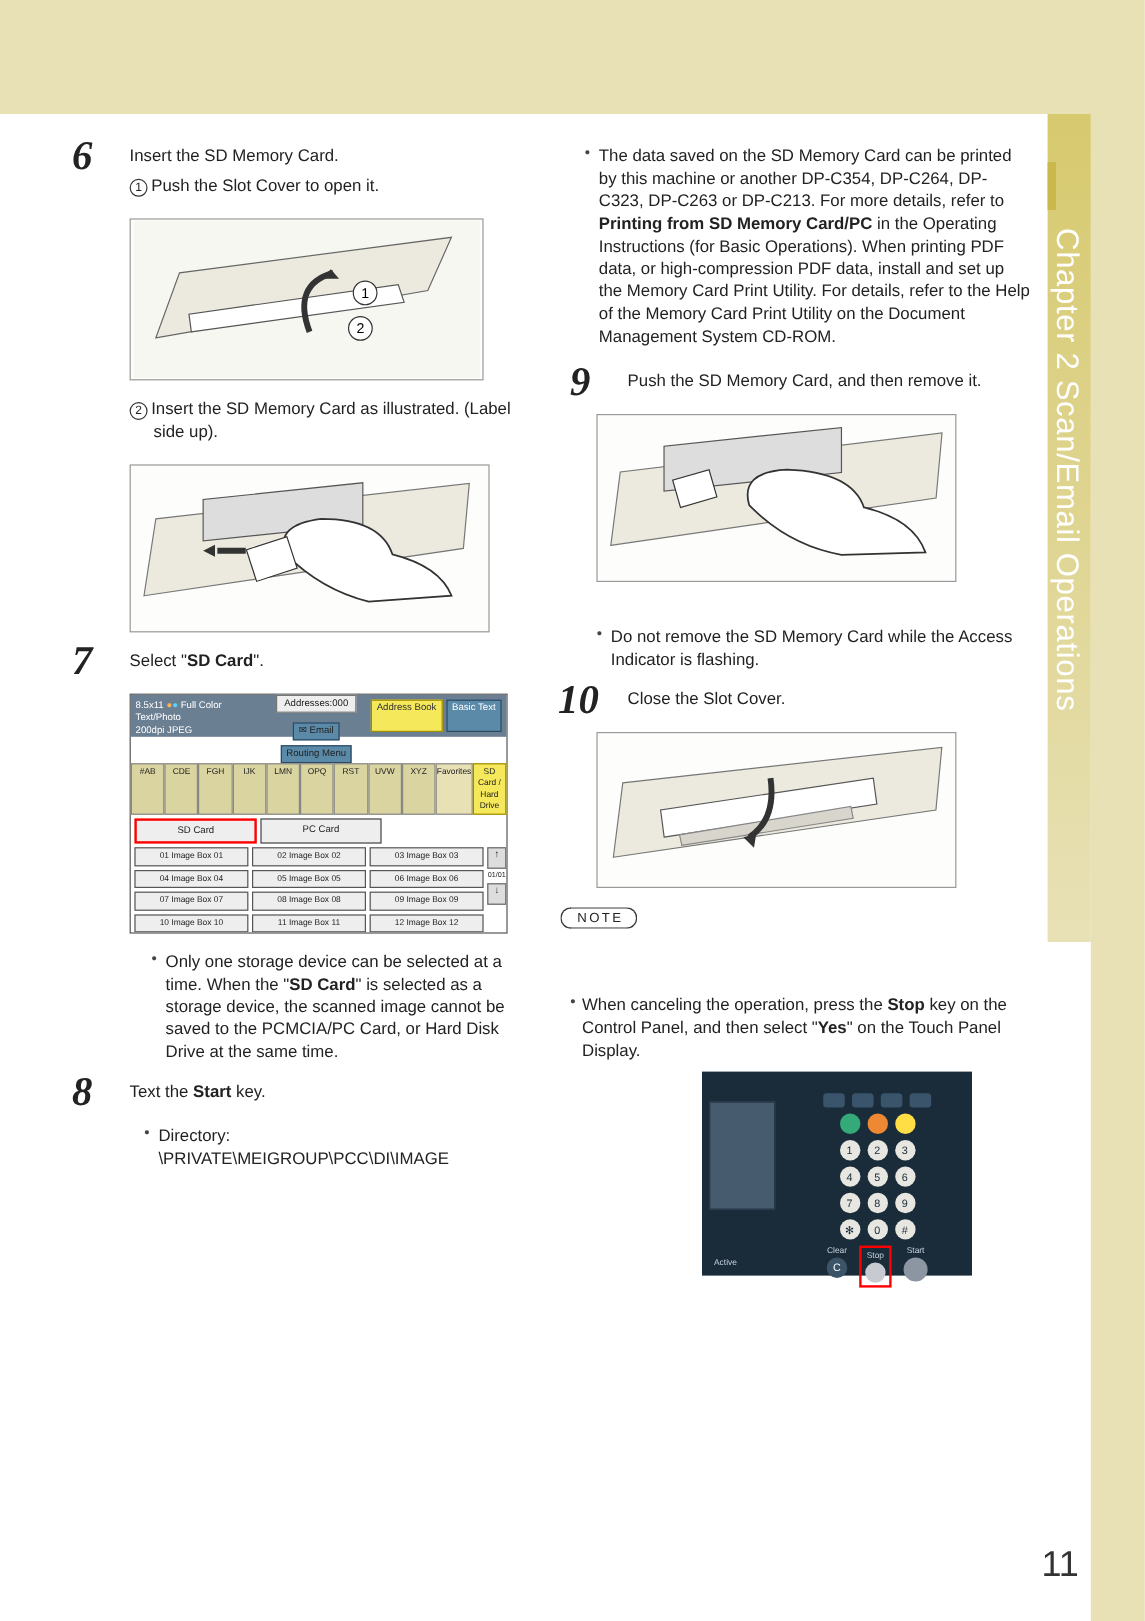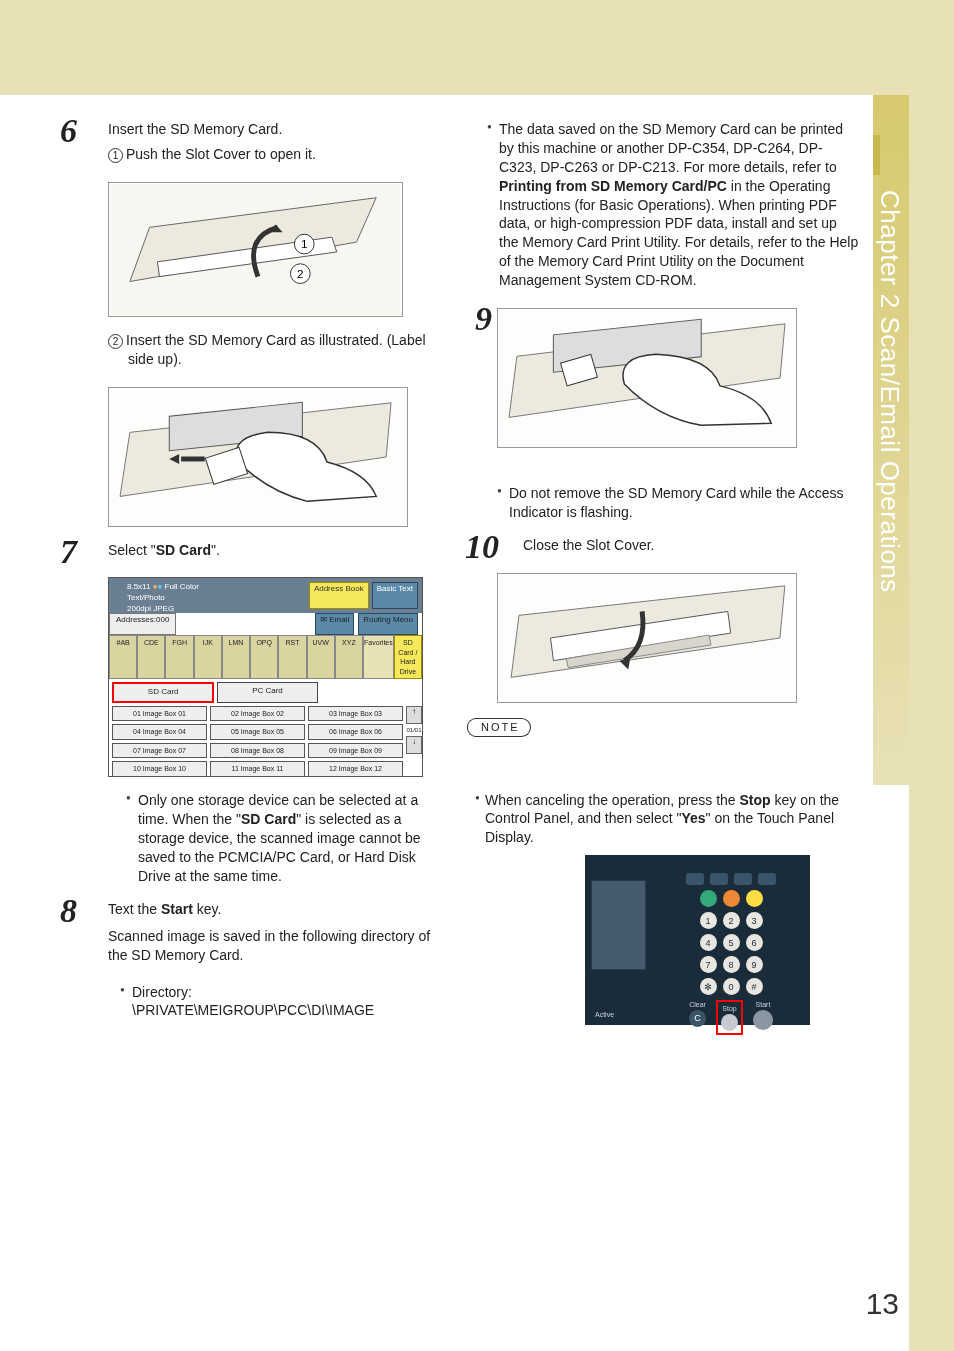--- a/index.html
+++ b/index.html
@@ -150,25 +150,25 @@
   }
   b { font-weight: bold; }
   
   .lcd-top {
     height: 35px;
     background: #6b7f93;
     display: flex;
     font-size: 8px;
     color: #fff;
   }
-  .lcd-top .info{ padding:4px;margin-left:14px; }
+  .lcd-top .info{ padding:4px; }
   .lcd-top .btns{ margin-left:auto; padding:4px; display:flex; gap:3px;}
   .lcd-yellow{ background:#f5e85a; color:#333; border:1px solid #a08b00; padding:1px 4px;}
   .lcd-blue{ background:#5b8aa8; border:1px solid #2b4963; padding:1px 4px;}
-  .lcd-row2{ height:22px; display:flex; justify-content:flex-end; gap:4px; padding-right:4px; font-size:8px;}
+  .lcd-row2{ height:22px; display:flex; align-items:center; justify-content:flex-end; gap:4px; padding-right:4px; font-size:8px;flex-direction:column;}
   .lcd-tabs{ display:flex; font-size:7px;}
   .lcd-tab{ flex:1; border:1px solid #888; text-align:center; background:#d9d4a0; padding:2px 0;}
   .lcd-tab.fav{ background:#e8e1b6;}
   .lcd-tab.sd{ background:#f5e85a; border:1px solid #a08b00;}
   .lcd-sel{ display:flex; gap:3px; padding:3px; font-size:8px;}
   .lcd-sel .b1{ flex:1; border:1px solid #444; text-align:center; padding:3px; background:#eee;}
   .lcd-sel .b1.hl{ border:2px solid red;}
   .lcd-grid{ display:grid; grid-template-columns:1fr 1fr 1fr; gap:3px; padding:0 3px; font-size:7px;}
   .lcd-grid div{ border:1px solid #555; text-align:center; padding:2px; background:#eee;}
   .scroll-col{ width:16px; display:flex; flex-direction:column; gap:2px; font-size:8px;}
@@ -191,21 +191,21 @@
 </style>
 </head>
 <body>
 
 <div class="top-band"></div>
 <div class="right-band"></div>
 <div class="chapter-tab">
   <div class="tab-accent"></div>
   <div class="tab-text">Chapter 2   Scan/Email Operations</div>
 </div>
-<div class="page-number">13</div>
+<div class="page-number">11</div>
 
 <div class="content">
 
   <div class="col">
 
     <div class="step">
       <div class="step-num">6</div>
       <div class="step-title">Insert the SD Memory Card.</div>
       <div class="substep">
         <span class="circ">1</span><span>Push the Slot Cover to open it.</span>
@@ -314,41 +314,41 @@
       <div class="bullet">
         <span>Only one storage device can be selected at a time. When the "</span><b>SD Card</b><span>" is selected as a storage device, the scanned image cannot be saved to the PCMCIA/PC Card, or Hard Disk Drive at the same time.</span>
       </div>
     </div>
 
     <div class="step">
       <div class="step-num">8</div>
       <div class="step-title">
         <span>Text the </span><b>Start</b><span> key.</span>
       </div>
-      <div style="margin-top:8px;">Scanned image is saved in the following directory of the SD Memory Card.</div>
     </div>
     <div class="bullet-block" style="padding-left:60px;">
       <div class="bullet">
         <span>Directory:</span><br>
         <span>\PRIVATE\MEIGROUP\PCC\DI\IMAGE</span>
       </div>
     </div>
 
   </div>
 
   <div class="col">
 
     <div class="bullet-block" style="padding-left:12px; margin-bottom:18px;">
       <div class="bullet">
         <span>The data saved on the SD Memory Card can be printed by this machine or another DP-C354, DP-C264, DP-C323, DP-C263 or DP-C213. For more details, refer to </span><b>Printing from SD Memory Card/PC</b><span> in the Operating Instructions (for Basic Operations). When printing PDF data, or high-compression PDF data, install and set up the Memory Card Print Utility. For details, refer to the Help of the Memory Card Print Utility on the Document Management System CD-ROM.</span>
       </div>
     </div>
 
     <div class="step">
       <div class="step-num">9</div>
+      <div class="step-title">Push the SD Memory Card, and then remove it.</div>
     </div>
     <div class="img-box wide" style="margin-left:22px;">
       <svg width="100%" height="100%" viewBox="0 0 300 140">
         <polygon points="10,110 285,70 290,15 18,48" fill="#eceadf" stroke="#777"></polygon>
         <rect x="55" y="32" width="150" height="38" fill="#ddd" stroke="#555" transform="skewY(-6)"></rect>
         <path d="M205,118 q-45,-8 -78,-42 q-8,-28 32,-30 q55,2 65,32 q42,10 52,38 z" fill="#fff" stroke="#333" stroke-width="1.5"></path>
         <rect x="65" y="50" width="32" height="24" fill="#fff" stroke="#333" transform="rotate(-16 81 62)"></rect>
       </svg>
     </div>
     <div class="bullet-block" style="padding-left:22px;margin-top:36px;">

